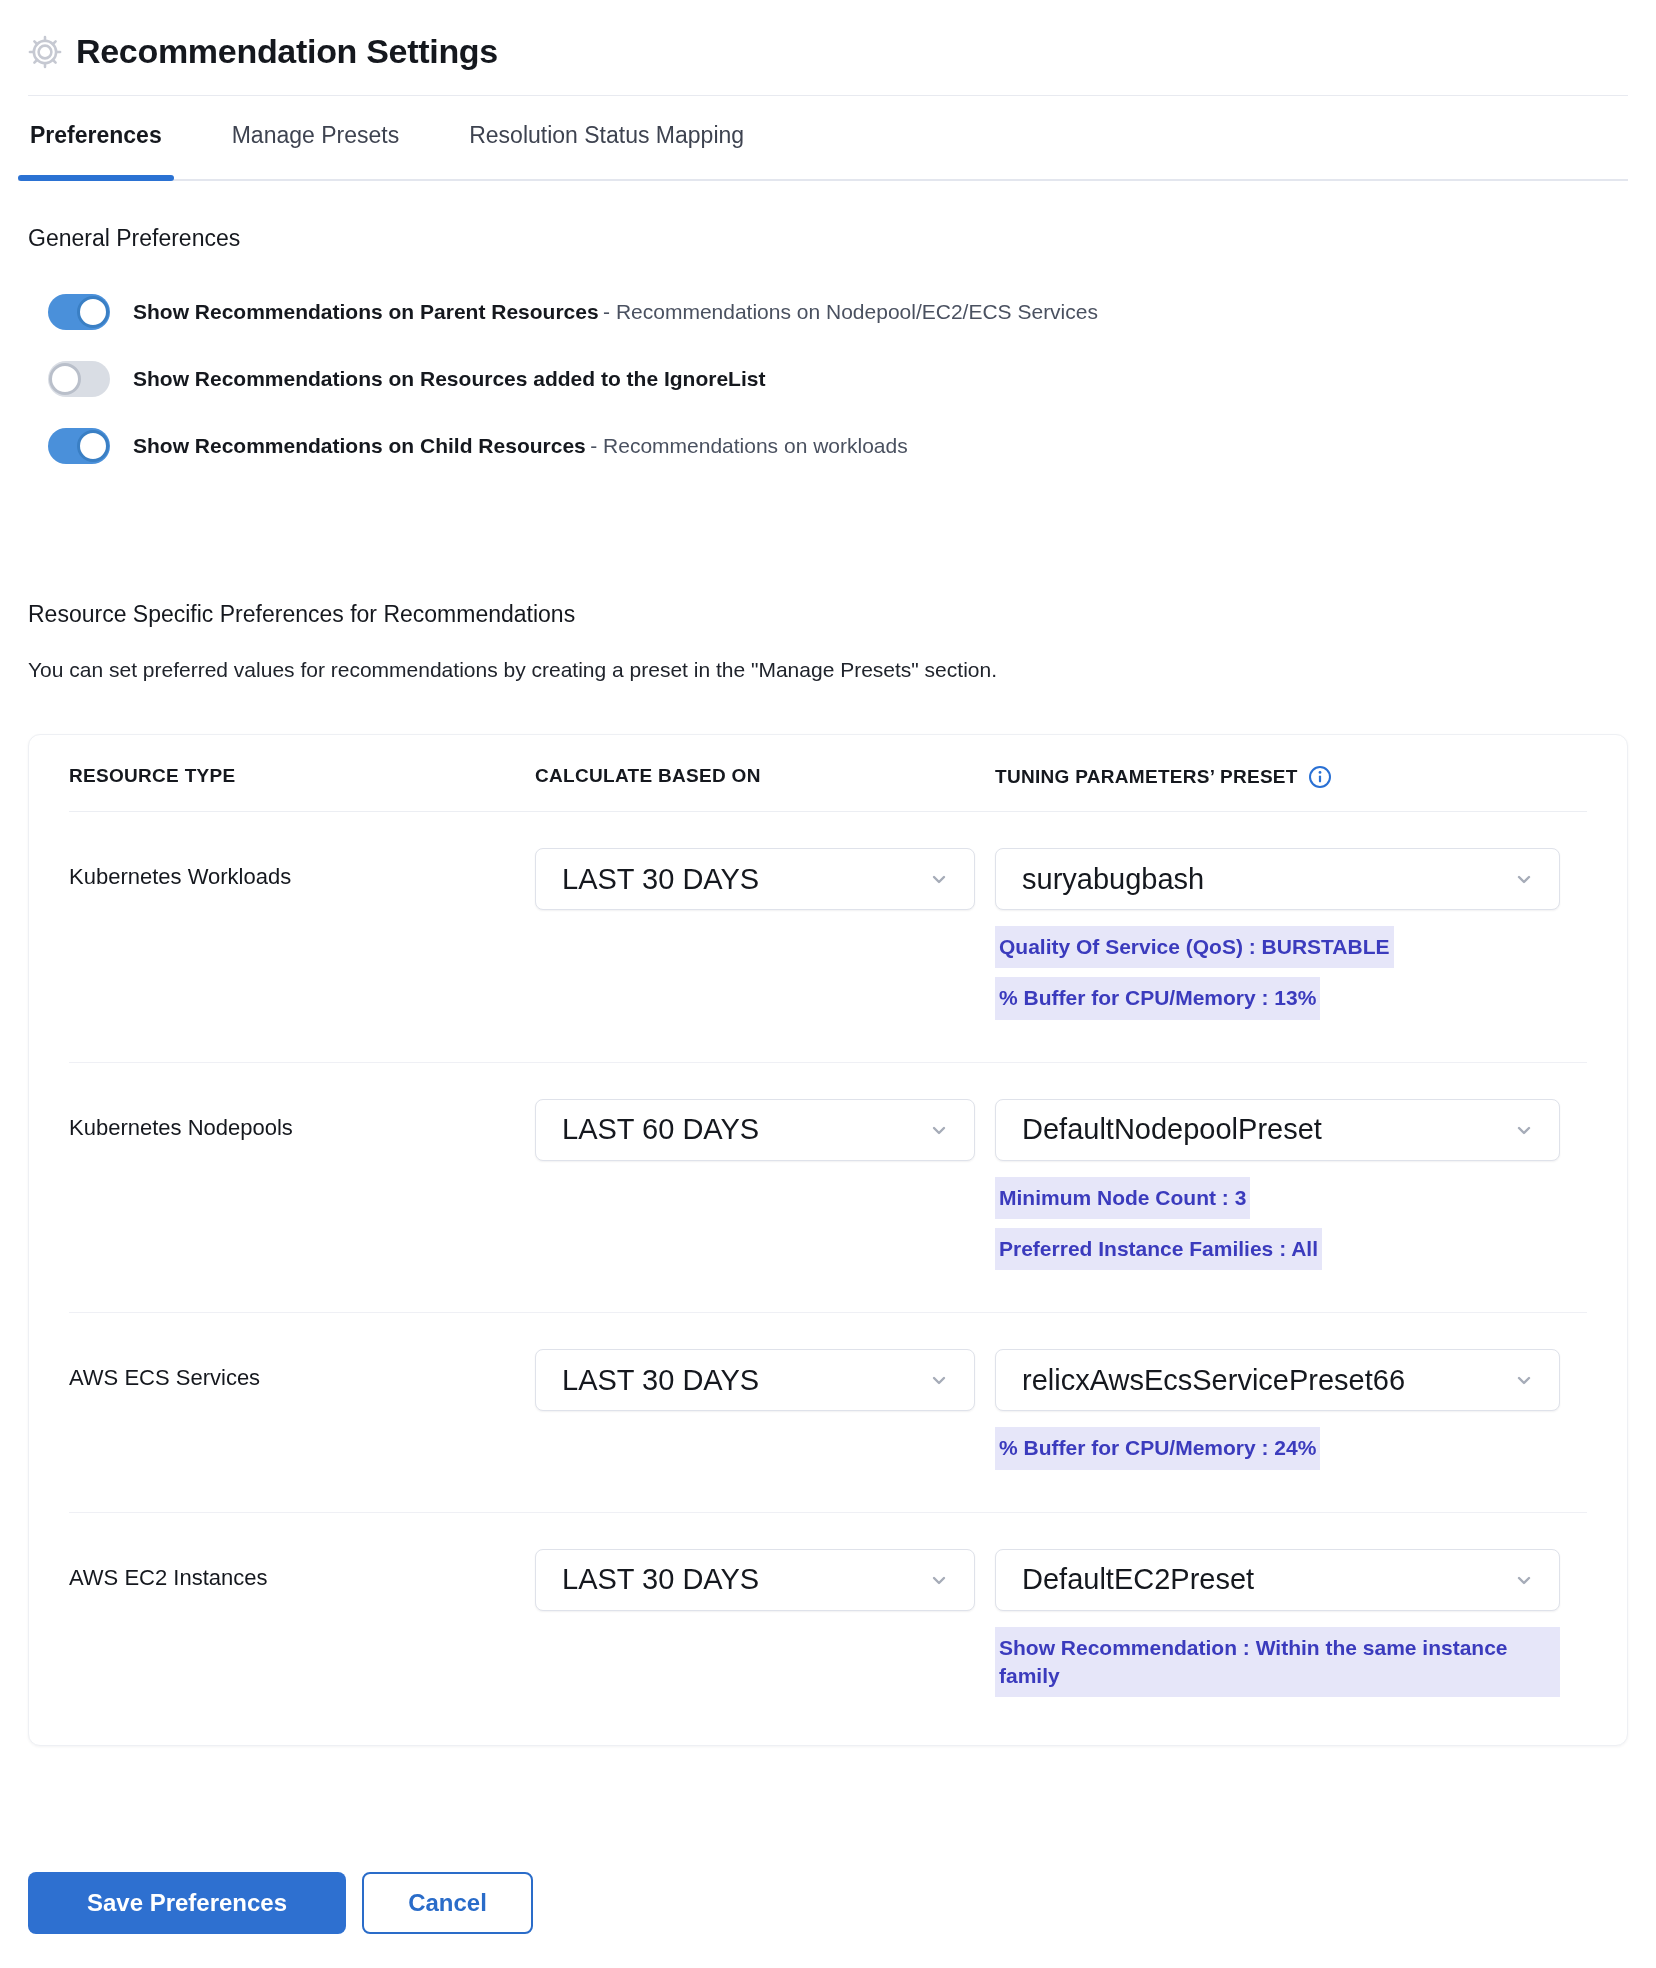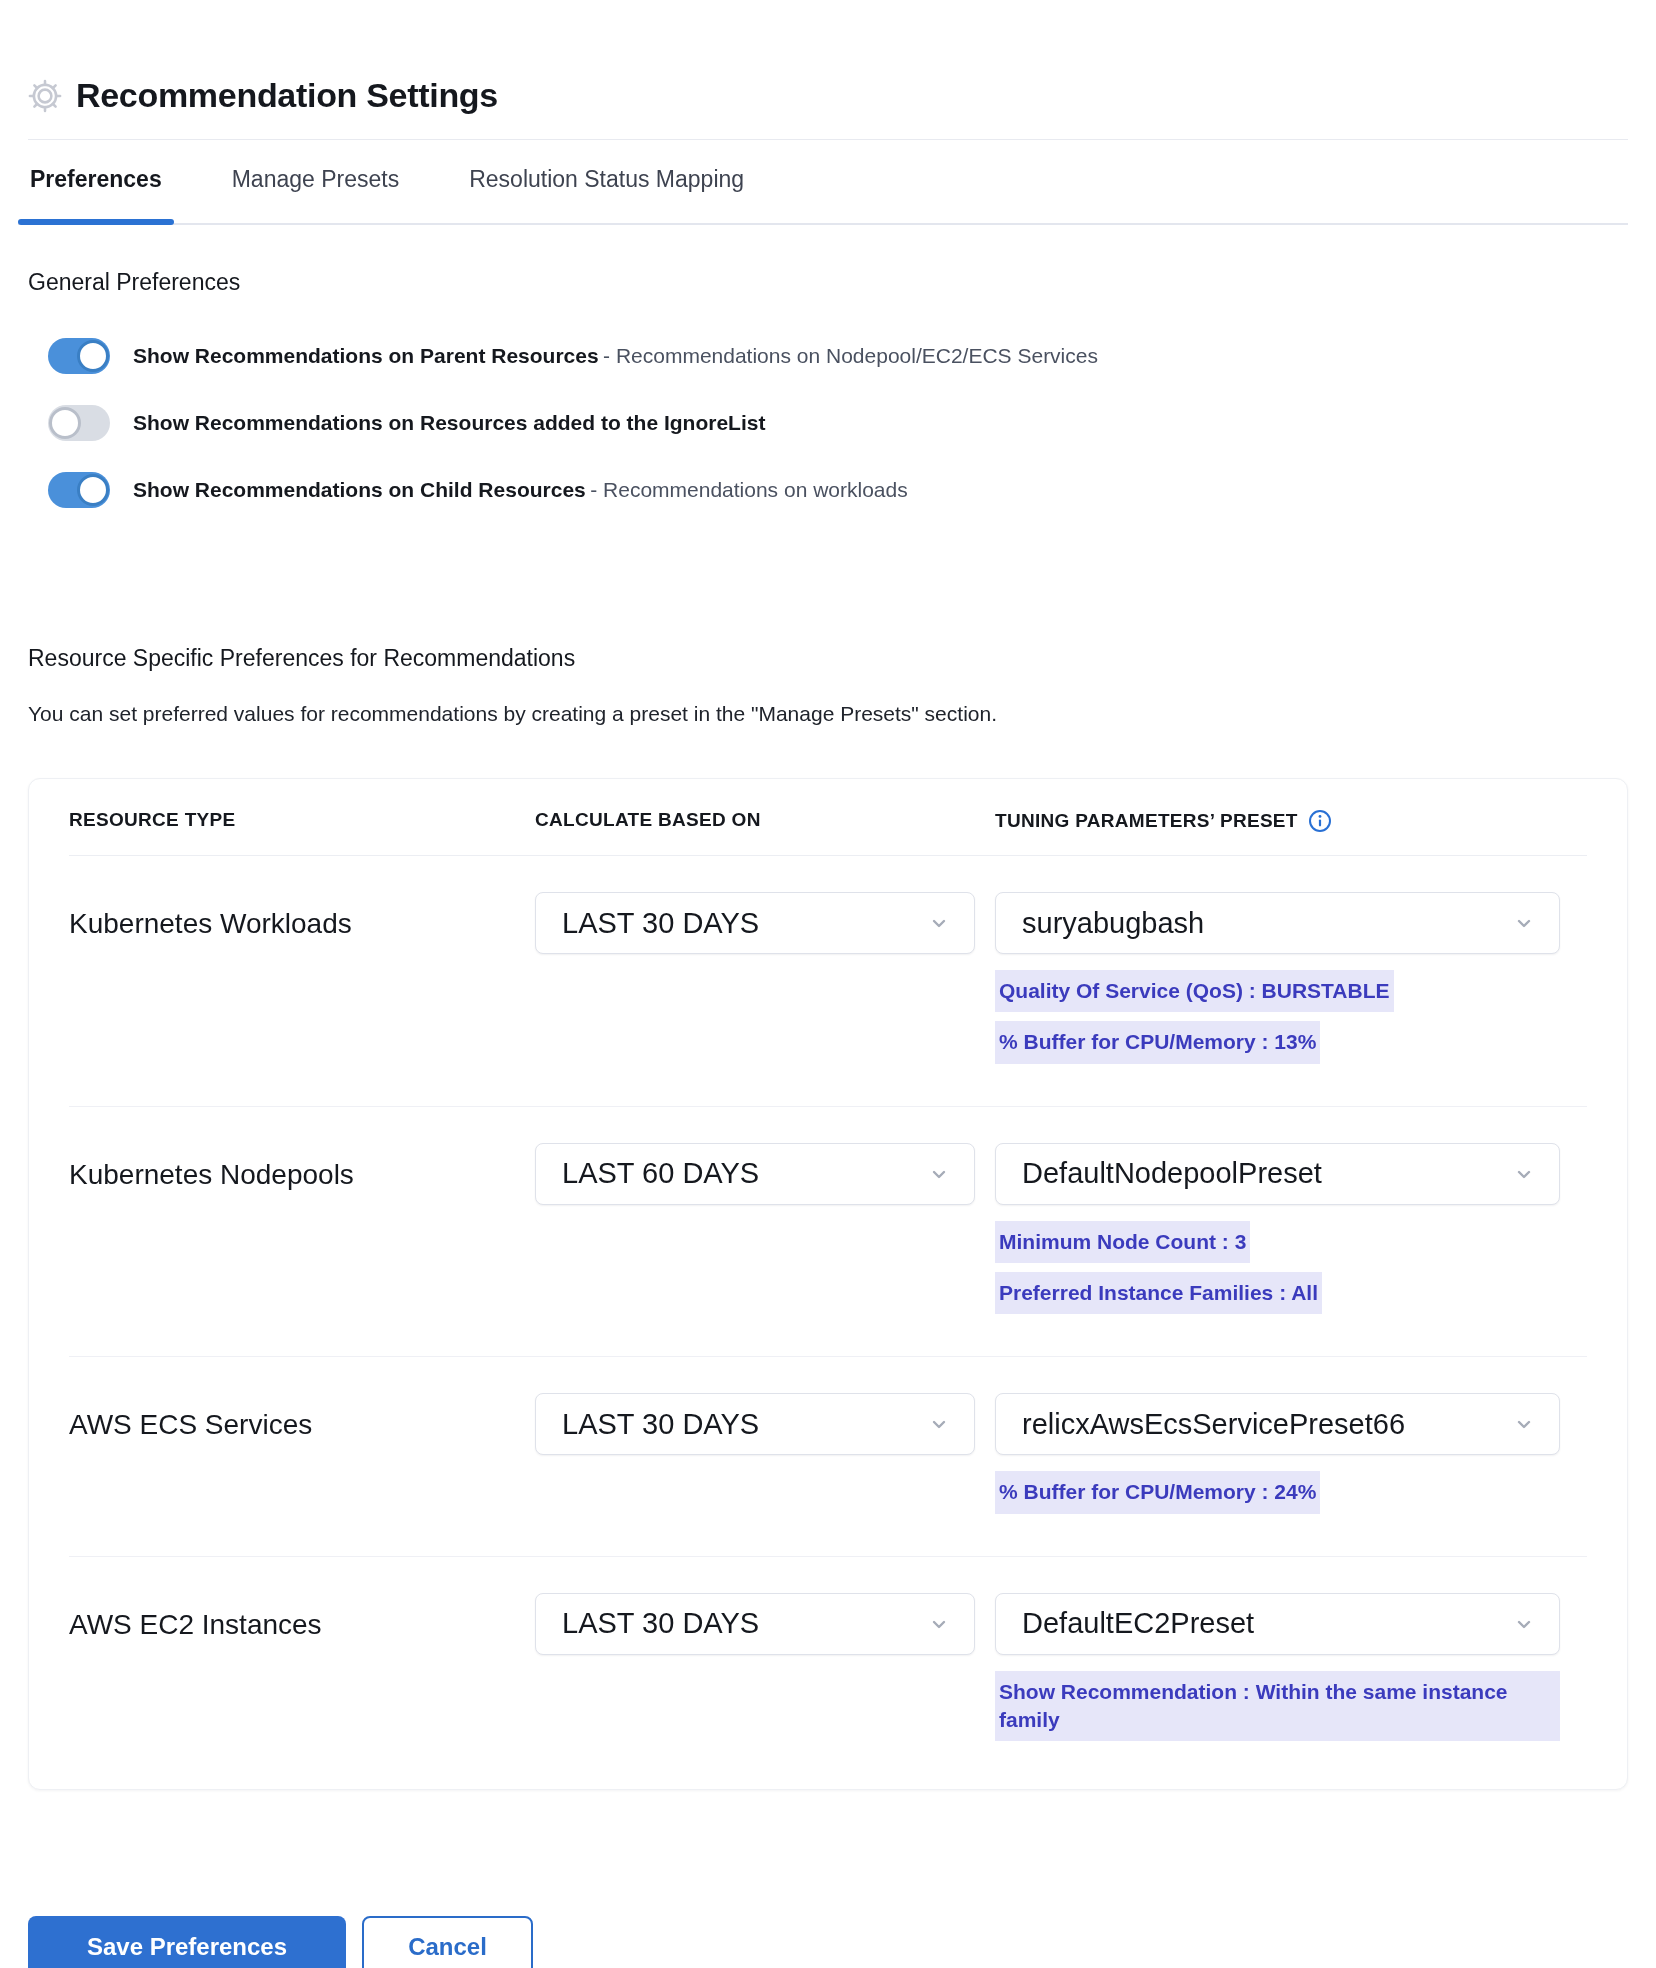--- a/index.html
+++ b/index.html
@@ -11,21 +11,20 @@
     font-family:"Liberation Sans", sans-serif;
     -webkit-font-smoothing:antialiased;
   }
   .page { width:1656px; padding:0 28px; }
 
   
   .header {
     display:flex; align-items:center; gap:14px;
     padding:32px 0 24px 0;
     border-bottom:1px solid #e8eaf0;
-    margin-top:44px;
   }
   .gear { width:34px; height:34px; flex:0 0 auto; }
   .page-title {
     font-size:34px; font-weight:700; letter-spacing:-0.3px; color:#15181e;
   }
 
   
   .tabs {
     display:flex; gap:46px;
     border-bottom:2px solid #e3e6ee;
@@ -92,21 +91,21 @@
   .table-head { padding:30px 0 22px 0; border-bottom:1px solid #eceef3; }
   .col-header {
     font-size:19px; font-weight:700; color:#15181e;
     letter-spacing:0.3px; text-transform:uppercase;
     display:flex; align-items:center; gap:10px;
   }
   .info-icon { width:24px; height:24px; cursor:pointer; }
 
   .data-row { padding:36px 0 42px 0; border-bottom:1px solid #eff0f5; }
   .data-row:last-child { border-bottom:none; }
-  .resource-label { font-size:28px; color:#15181e; padding-top:16px; }
+  .resource-label { font-size:22px; color:#15181e; padding-top:16px; }
 
   .select {
     height:62px; border:1px solid #dfe2ea; border-radius:8px;
     background:#fff;
     box-shadow:0 1px 2px rgba(16,24,40,0.06);
     display:flex; align-items:center; justify-content:space-between;
     padding:0 24px 0 26px;
     font-size:29px; color:#15181e;
     cursor:pointer;
   }

